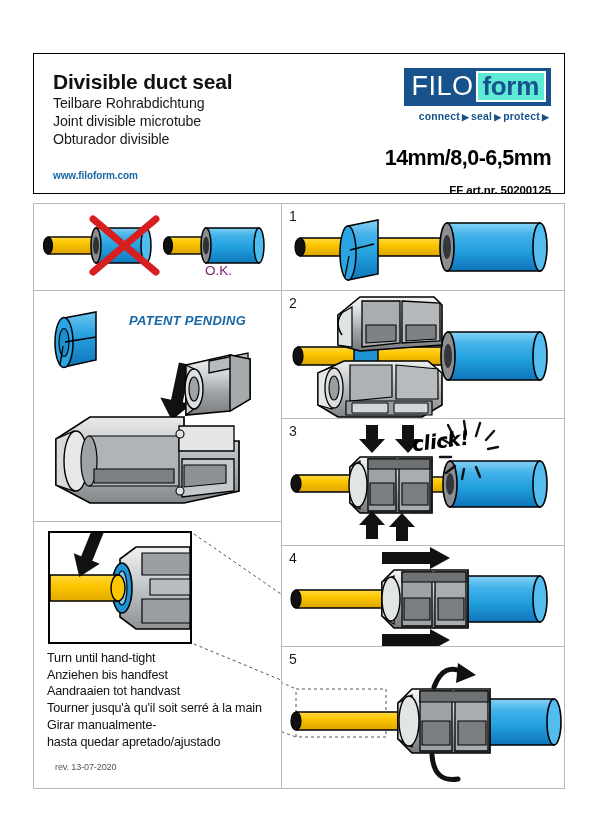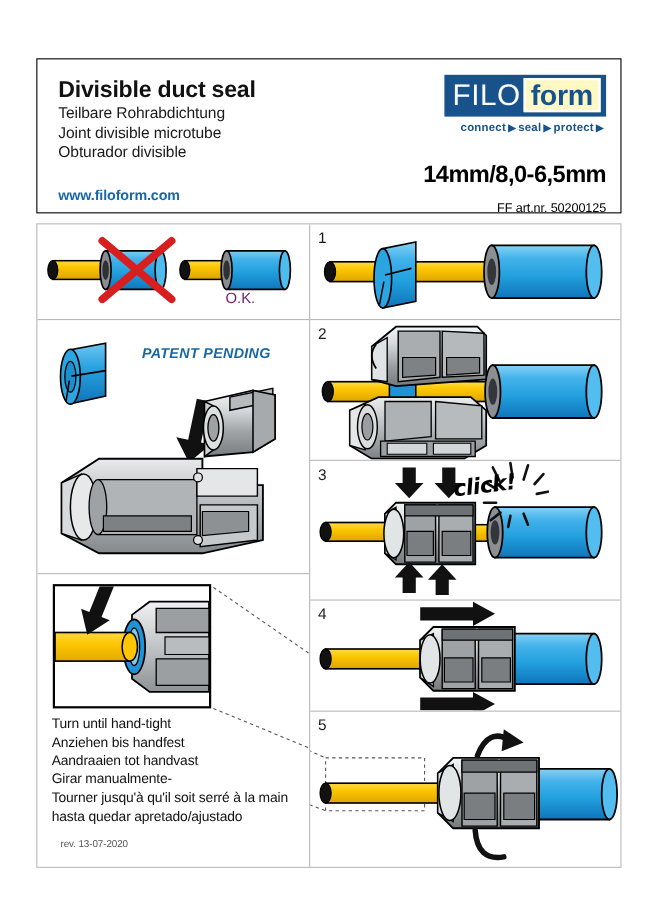--- a/index.html
+++ b/index.html
@@ -49,21 +49,21 @@
   .title-sub {
     font-size: 14.2px;
     color: #1a1a1a;
     line-height: 1.28;
     letter-spacing: -0.1px;
   }
   .site-link {
     position: absolute;
     left: 19px;
     top: 116px;
-    font-size: 13px;
+    font-size: 10px;
     font-weight: bold;
     color: #1767a6;
     letter-spacing: -0.1px;
   }
 
   .hdr-right {
     position: absolute;
     right: 13px;
     top: 14px;
     width: 210px;
@@ -80,21 +80,21 @@
     color: #ffffff;
     font-size: 27px;
     font-weight: normal;
     letter-spacing: 0.5px;
     vertical-align: middle;
     font-family: "Liberation Sans", sans-serif;
   }
   .logo-form {
     display: inline-block;
     border: 2px solid #ffffff;
-    background: #fef9c3;
+    background: #5eead4;
     color: #17528c;
     font-size: 26px;
     font-weight: bold;
     padding: 0px 5px 1px 4px;
     margin-left: 3px;
     vertical-align: middle;
     letter-spacing: -0.3px;
   }
   .tagline {
     margin-top: 5px;
@@ -109,21 +109,21 @@
     margin-top: 24px;
     font-size: 21.5px;
     font-weight: bold;
     color: #000;
     letter-spacing: -0.5px;
     white-space: nowrap;
   }
   .artnr {
     margin-top: 13px;
     font-size: 11.5px;
-    font-weight: normal;
+    font-weight: bold;
     color: #000;
     letter-spacing: -0.1px;
   }
 
   
   .body-grid {
     position: absolute;
     left: 0;
     top: 150px;
     width: 532px;
@@ -400,22 +400,22 @@
           <g stroke="#555" stroke-width="1" stroke-dasharray="3,3" fill="none">
             <line x1="160" y1="12" x2="247" y2="72"></line>
             <line x1="160" y1="122" x2="247" y2="158"></line>
           </g>
         </svg>
 
         <div class="instr-text">
           <div>Turn until hand-tight</div>
           <div>Anziehen bis handfest</div>
           <div>Aandraaien tot handvast</div>
+          <div>Tourner jusqu'à qu'il soit serré à la main</div>
           <div>Girar manualmente-</div>
-          <div>Tourner jusqu'à qu'il soit serré à la main</div>
           <div>hasta quedar apretado/ajustado</div>
         </div>
         <div class="rev">rev. 13-07-2020</div>
       </div>
     </div>
 
     <div class="col-right">
 
       <div class="cell rc1">
         <div class="step-num">1</div>

